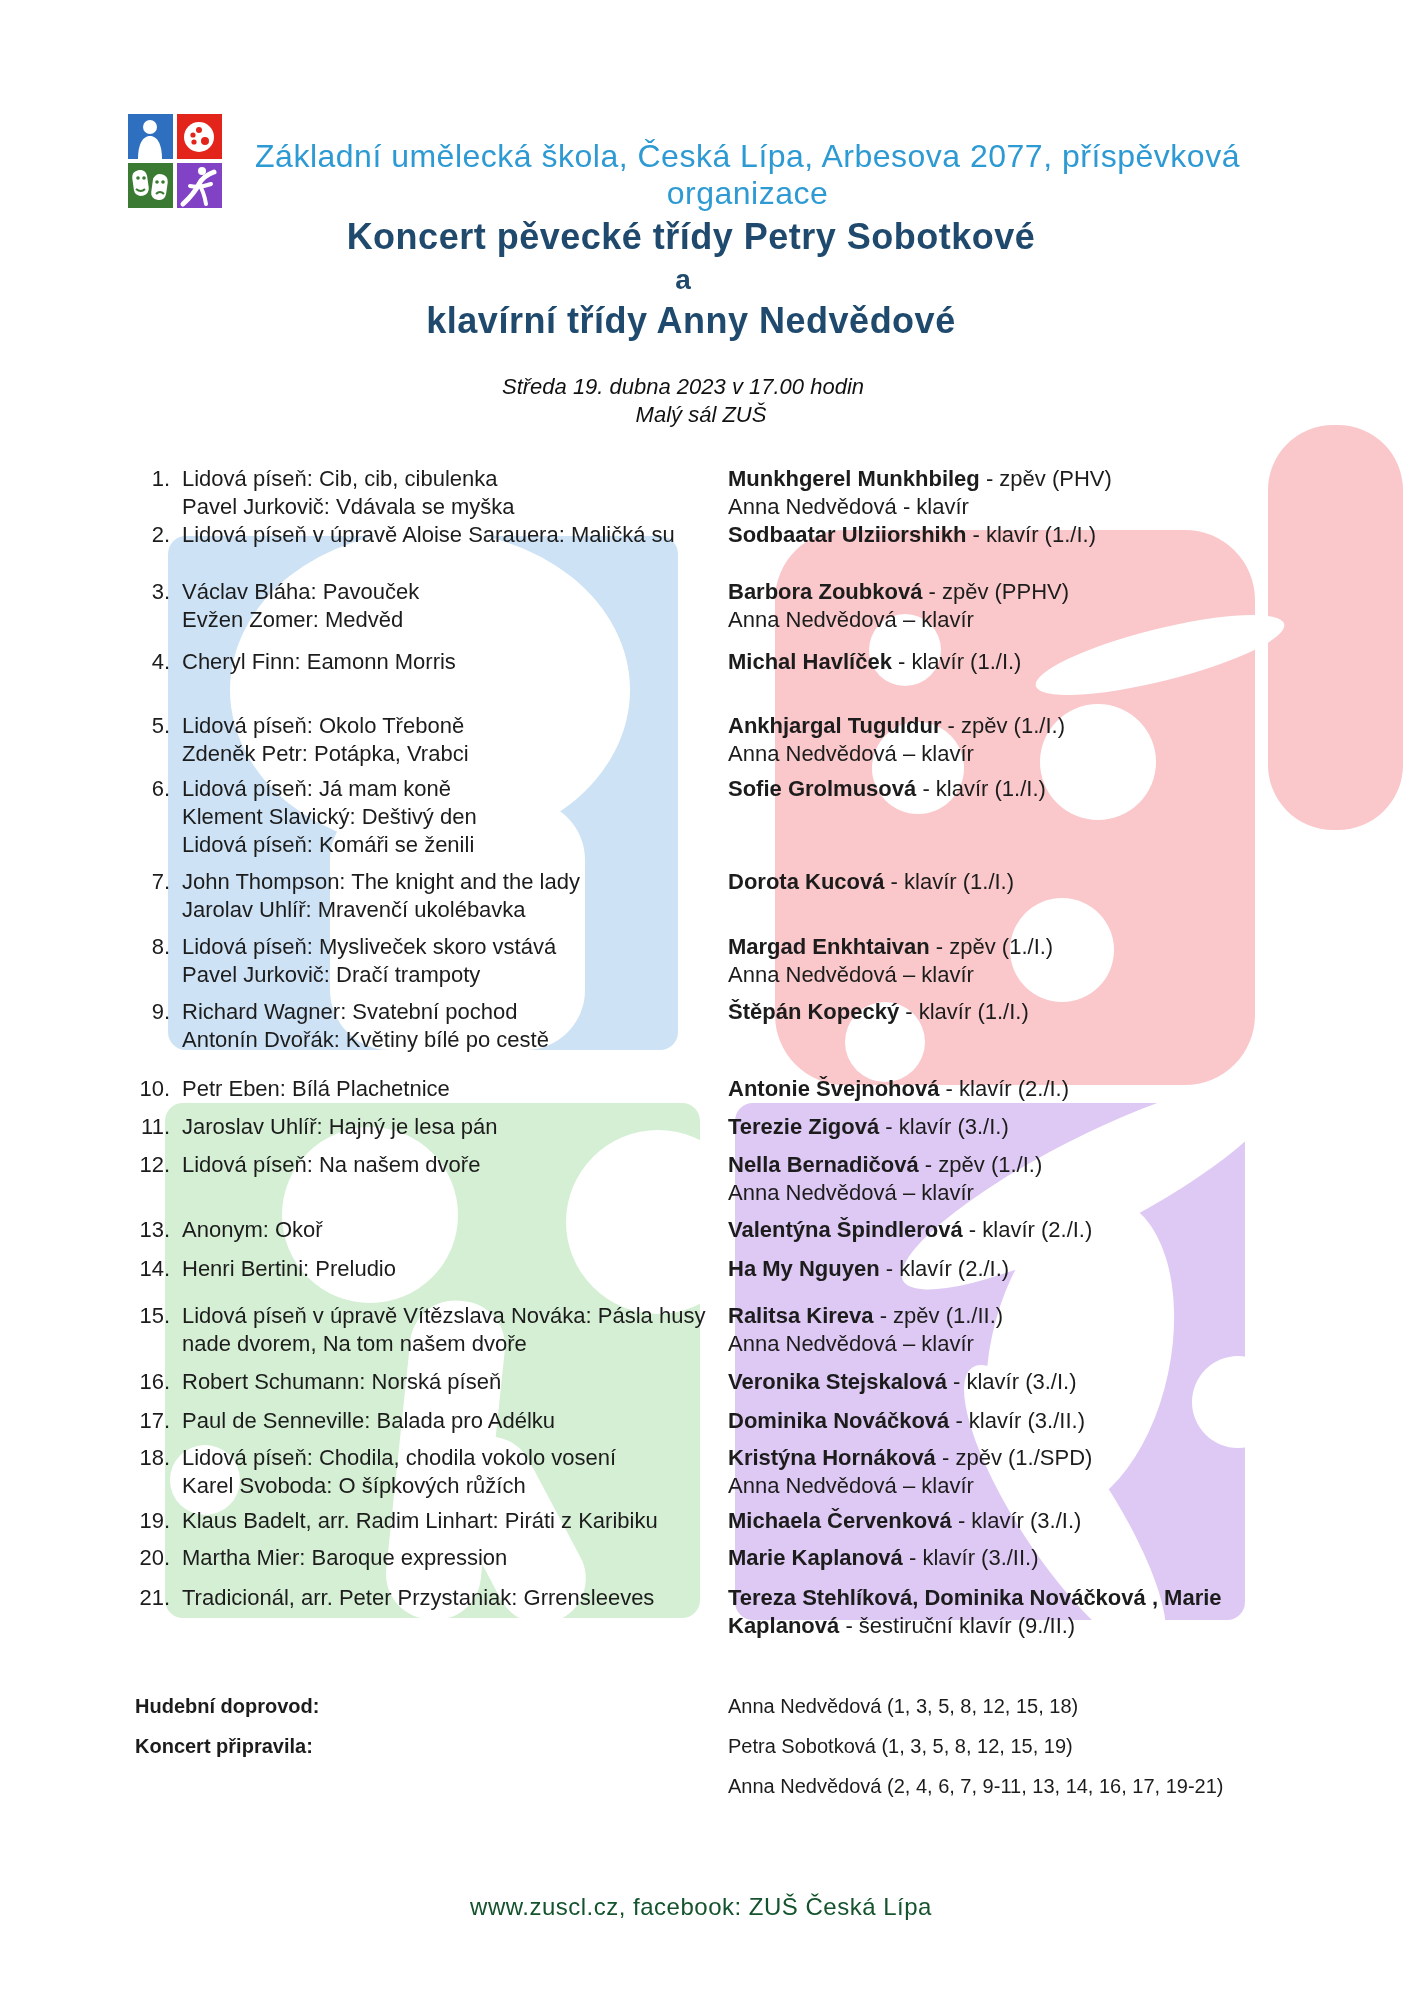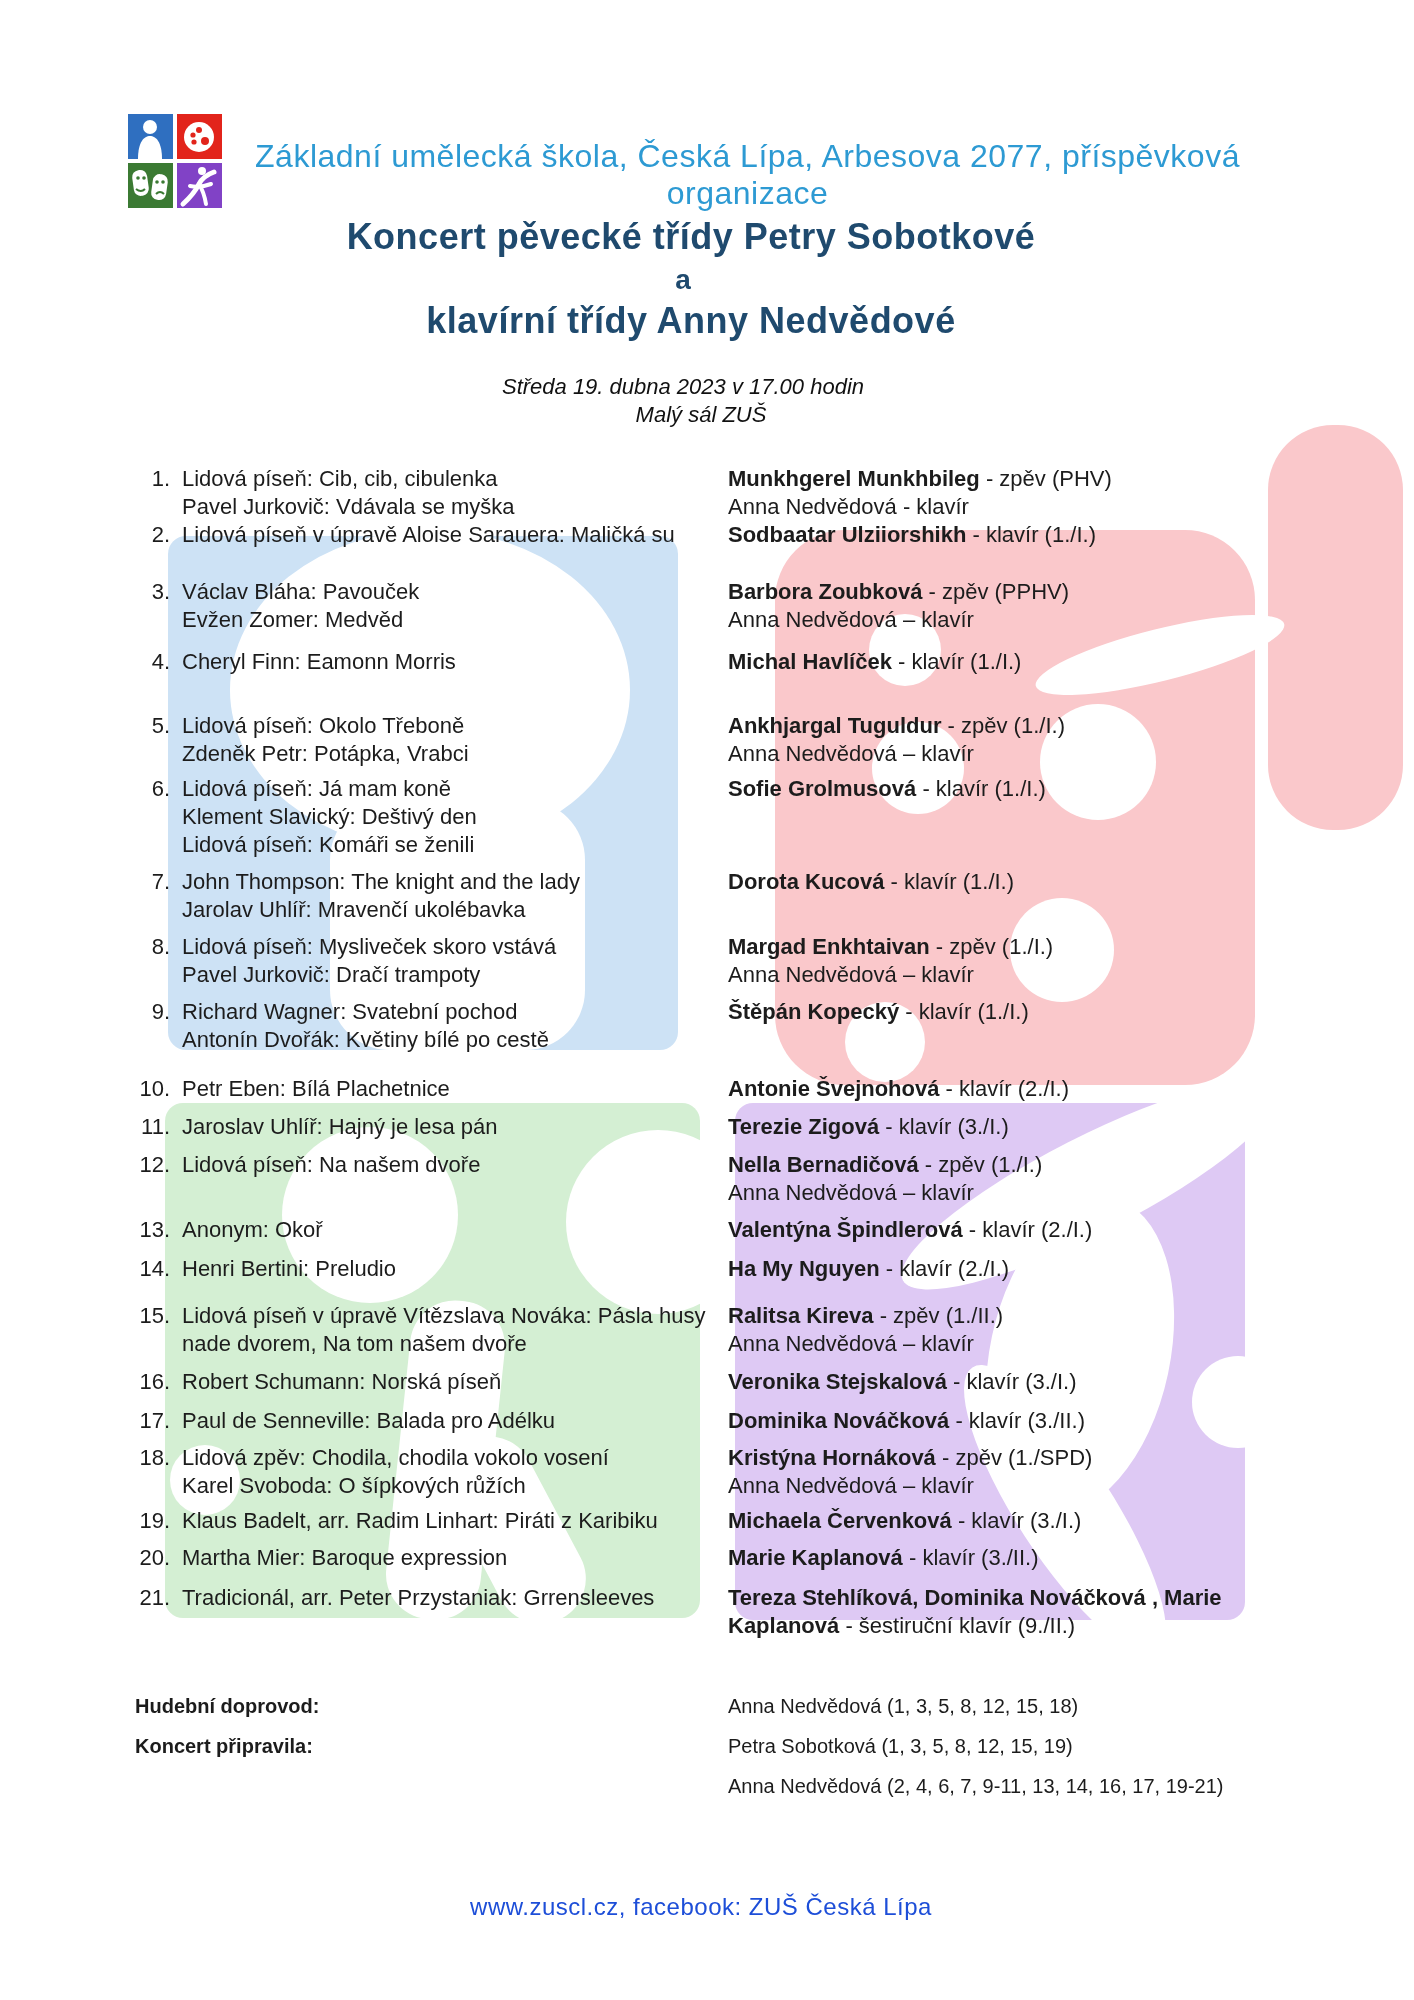--- a/index.html
+++ b/index.html
@@ -40,21 +40,21 @@
   .item .performers{position:absolute;left:728px;width:560px;}
   .performer-name{font-weight:bold;}
   
   .credits{position:absolute;left:0;top:1695px;width:1414px;font-size:20px;}
   .credit-row{position:relative;height:40px;}
   .credit-label{position:absolute;left:135px;font-weight:bold;}
   .credit-value{position:absolute;left:728px;}
   
   .site-line{
     position:absolute;left:0;top:1893px;width:1402px;text-align:center;
-    font-size:24px;color:#1d4ed8;letter-spacing:.5px;
+    font-size:24px;color:#14532d;letter-spacing:.5px;
   }
 </style>
 </head>
 <body>
 
 <div class="page">
 
   <svg class="bg-art" width="1414" height="2000" viewBox="0 0 1414 2000" aria-hidden="true">
 
     <g>
@@ -326,21 +326,21 @@
         </div>
       <div class="performers">
         <div class="perf-line"><span class="performer-name">Dominika Nováčková</span><span> - klavír (3./II.)</span></div>
 
       </div>
     </div>
 
     <div class="item" style="top: 1444px;">
       <div class="num">18.</div>
       <div class="pieces">
-          <div class="piece-line">Lidová zpěv: Chodila, chodila vokolo vosení</div>
+          <div class="piece-line">Lidová píseň: Chodila, chodila vokolo vosení</div>
           <div class="piece-line">Karel Svoboda: O šípkových růžích</div>
         </div>
       <div class="performers">
         <div class="perf-line"><span class="performer-name">Kristýna Hornáková</span><span> - zpěv (1./SPD)</span></div>
         <div class="acc-line">Anna Nedvědová – klavír</div>
       </div>
     </div>
 
     <div class="item" style="top: 1507px;">
       <div class="num">19.</div>

